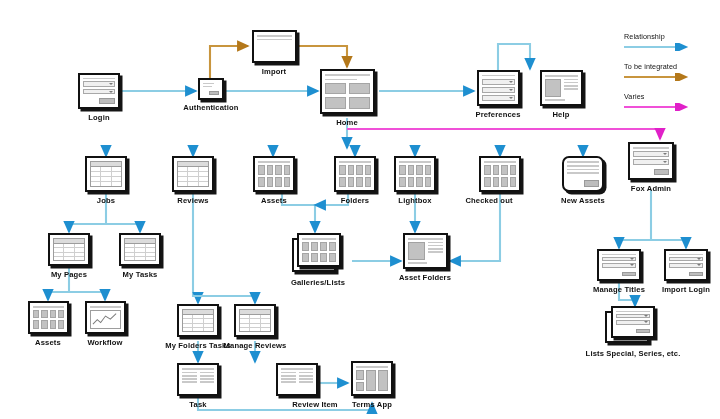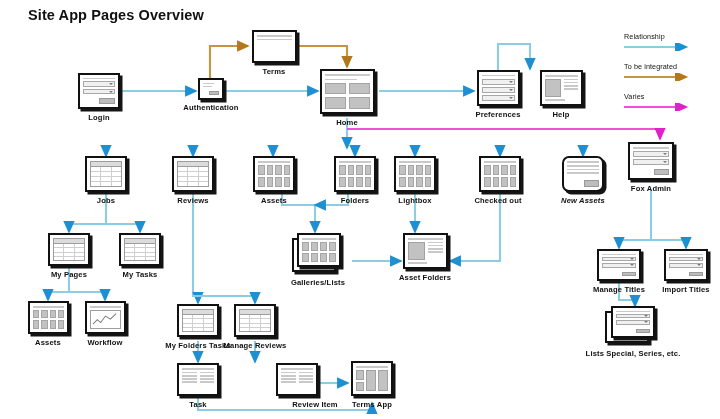--- a/index.html
+++ b/index.html
@@ -49,21 +49,20 @@
   
   .legend{position:absolute;}
   .legend .entry{position:absolute;white-space:nowrap;}
   .legend .ltxt{font-size:7.2px;color:#111;letter-spacing:.1px;}
 </style>
 </head>
 <body>
 
 <div id="canvas">
 
-  <div class="title">Site App Pages Overview</div>
 
   <svg id="edges" viewBox="0 0 720 419" xmlns="http://www.w3.org/2000/svg">
     <defs>
       <marker id="ahB" markerWidth="7" markerHeight="7" refX="5.2" refY="3" orient="auto">
         <path d="M0,0.3 L6,3 L0,5.7 Z" fill="#1E8FD0"></path>
       </marker>
       <marker id="ahO" markerWidth="7" markerHeight="7" refX="5.2" refY="3" orient="auto">
         <path d="M0,0.3 L6,3 L0,5.7 Z" fill="#B4781A"></path>
       </marker>
       <marker id="ahM" markerWidth="7" markerHeight="7" refX="5.2" refY="3" orient="auto">
@@ -159,21 +158,21 @@
   </div>
 
   <div class="node" style="left:252px;top:30px;">
     <div class="box" style="width:45px;height:33px;">
       <div class="inner">
         <div class="line" style="height:2px;"></div>
         <div class="line" style="height:1.4px;"></div>
         <div style="flex:1"></div>
       </div>
     </div>
-    <div class="lbl" style="left:22px;top:37px;">Terms</div>
+    <div class="lbl" style="left:22px;top:37px;">Import</div>
   </div>
 
   <div class="node" style="left:320px;top:69px;">
     <div class="box" style="width:55px;height:45px;">
       <div class="inner" style="gap:2.5px;">
         <div class="line" style="height:2.2px;"></div>
         <div class="line" style="width:70%;"></div>
         <div class="grid" style="grid-template-columns:1fr 1fr;grid-template-rows:1fr 1fr;gap:3px;">
           <div class="sq"></div>
             <div class="sq"></div>
@@ -344,35 +343,35 @@
             <div class="sq"></div>
             <div class="sq"></div>
             <div class="sq"></div>
           <div class="sq"></div>
             <div class="sq"></div>
             <div class="sq"></div>
             <div class="sq"></div>
         </div>
       </div>
     </div>
-    <div class="lbl" style="left:19px;top:40px;">Checked out</div>
+    <div class="lbl" style="left:10px;top:40px;">Checked out</div>
   </div>
 
   <div class="node" style="left:562px;top:156px;">
     <div class="box rounded" style="width:42px;height:36px;">
       <div class="inner" style="gap:2px;">
         <div class="line" style="height:2px;"></div>
         <div class="line"></div>
           <div class="line"></div>
           <div class="line"></div>
         <div style="flex:1"></div>
         <div class="btn" style="width:13px;"></div>
       </div>
     </div>
-    <div class="lbl" style="left:21px;top:40px;font-style:italic;">New Assets</div>
+    <div class="lbl" style="left:21px;top:40px;">New Assets</div>
   </div>
 
   <div class="node" style="left:628px;top:142px;">
     <div class="box" style="width:46px;height:38px;">
       <div class="inner">
         <div class="line" style="height:2px;"></div>
         <div class="field" style="height:5px;"></div>
         <div class="field" style="height:5px;"></div>
         <div style="flex:1"></div>
         <div class="btn" style="width:13px;"></div>
@@ -498,21 +497,21 @@
   <div class="node" style="left:664px;top:249px;">
     <div class="box" style="width:44px;height:32px;">
       <div class="inner">
         <div class="line" style="height:2px;"></div>
         <div class="field" style="height:4.5px;"></div>
         <div class="field" style="height:4.5px;"></div>
         <div style="flex:1"></div>
         <div class="btn" style="width:12px;"></div>
       </div>
     </div>
-    <div class="lbl" style="left:22px;top:36px;">Import Titles</div>
+    <div class="lbl" style="left:22px;top:36px;">Import Login</div>
   </div>
 
   <div class="node" style="left:28px;top:301px;">
     <div class="box" style="width:41px;height:33px;">
       <div class="inner" style="gap:2px;">
         <div class="line" style="height:1.8px;"></div>
         <div class="grid" style="grid-template-columns:repeat(4,1fr);grid-template-rows:1fr 1fr;gap:2px;">
           <div class="sq"></div>
             <div class="sq"></div>
             <div class="sq"></div>

